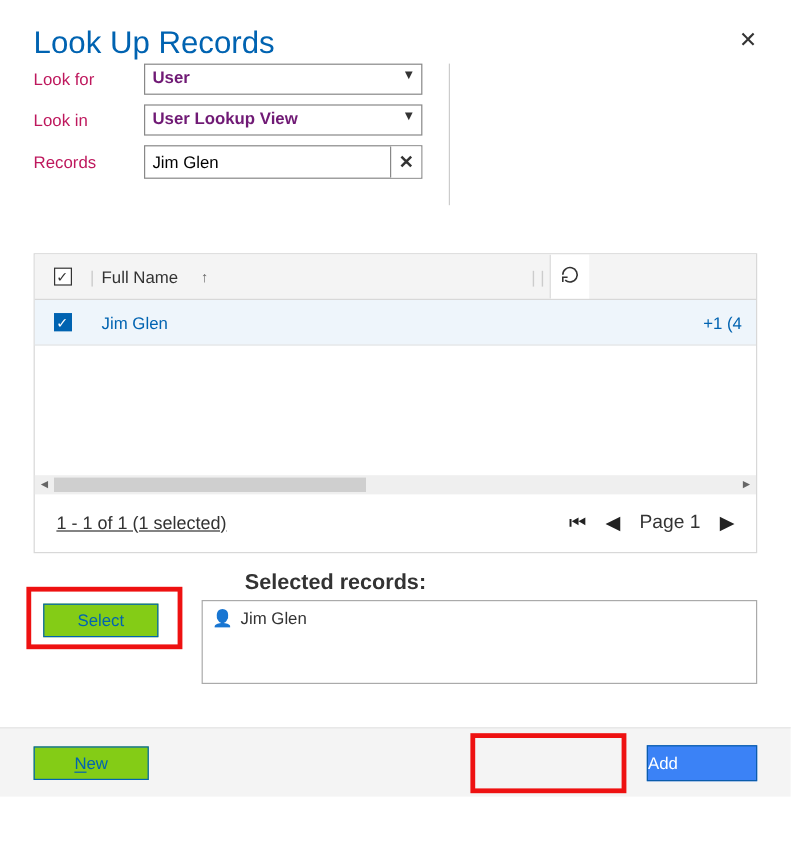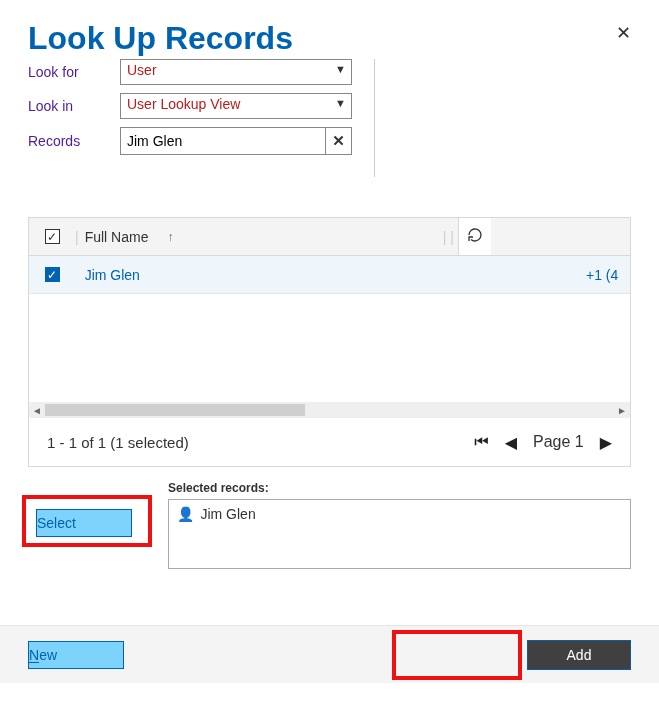--- a/index.html
+++ b/index.html
@@ -9,23 +9,23 @@
     font-size: 14px;
     color: #333;
     background: #fff;
     width: 659px;
   }
   .dialog {
     padding: 20px 28px 0 28px;
     position: relative;
   }
   .title {
-    font-size: 32px;
+    font-size: 26px;
     color: #0063B1;
-    font-weight: 700;
+    font-weight: 400;
     margin: 0 0 2px 0;
   }
   .subtitle {
     font-size: 14px;
     color: #444;
     margin-bottom: 14px;
   }
   .close-x {
     position: absolute;
     top: 22px;
@@ -34,32 +34,33 @@
     cursor: pointer;
     color: #333;
   }
   .form-row {
     display: flex;
     align-items: center;
     margin-bottom: 8px;
   }
   .form-label {
     width: 92px;
-    color: #4c1d95;
+    color: #be185d;
   }
   .select {
     width: 232px;
     height: 26px;
     border: 1px solid #888;
     background: #fff;
     padding: 2px 6px;
     font-size: 14px;
-    color: #b91c1c;
+    color: #701a75;
     appearance: none;
     position: relative;
+    font-weight: bold;
   }
   .select-wrap {
     position: relative;
     width: 232px;
   }
   .select-caret {
     position: absolute;
     right: 6px;
     top: 4px;
     font-size: 11px;
@@ -189,72 +190,71 @@
     width: 260px; height: 12px; background: #cfcfcf;
   }
   .hscroll .track { flex: 1; }
   .pager {
     display: flex;
     align-items: center;
     height: 48px;
     padding: 0 18px;
     font-size: 15px;
   }
-  .pager-info { flex: 1; }
+  .pager-info { flex: 1; text-decoration: underline; }
   .pager-ctrl { display: flex; align-items: center; gap: 16px; font-size: 16px;}
   .pager-ctrl .nav { cursor: pointer; color: #222;}
   .selected-area {
     margin-top: 12px;
     padding-left: 140px;
   }
-  .selected-label { font-weight: 600; font-size: 12px; margin-bottom: 4px;}
+  .selected-label { font-weight: 600; font-size: 18px; margin-bottom: 4px; margin-left: 36px;}
   .selected-box {
     border: 1px solid #aaa;
     min-height: 70px;
     padding: 6px 8px;
     font-size: 14px;
     display: flex;
     gap: 6px;
     align-items: flex-start;
   }
   .side-btns {
     position: absolute;
     left: 28px;
     display: flex;
     flex-direction: column;
     gap: 8px;
   }
   .btn-outline {
     border: 1px solid #0063B1;
     color: #0063B1;
-    background: #7dd3fc;
+    background: #84cc16;
     padding: 5px 0;
     width: 96px;
-    text-align: left;
+    text-align: center;
     cursor: pointer;
     font-size: 14px;
   }
   .footer {
-    margin-top: 56px;
+    margin-top: 36px;
     background: #f4f4f4;
     border-top: 1px solid #e4e4e4;
     height: 58px;
     display: flex;
     align-items: center;
     padding: 0 28px;
     gap: 12px;
   }
   .footer .spacer { flex: 1; }
   .btn-primary {
-    background: #404040;
+    background: #3b82f6;
     border: 1px solid #0b5cab;
     color: #fff;
-    width: 104px;
+    width: 92px;
     padding: 6px 0;
-    text-align: center;
     cursor: pointer;
     font-size: 14px;
   }
   .u { text-decoration: underline; text-underline-offset: 2px; }
   .hl-red {
     border: 4px solid #e11;
     position: absolute;
     pointer-events: none;
   }
   .sort-arrow { font-size: 12px; color: #666; }

